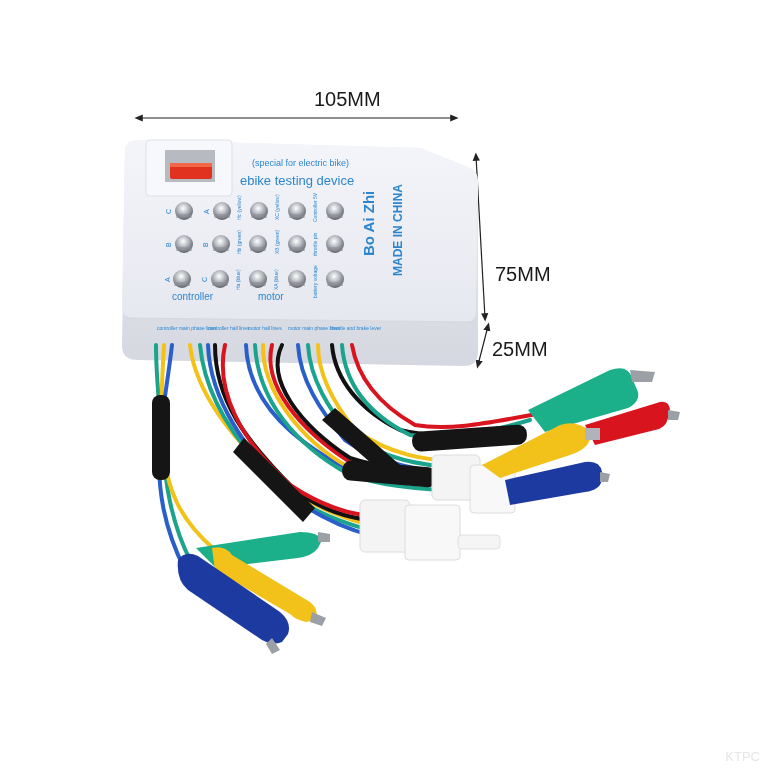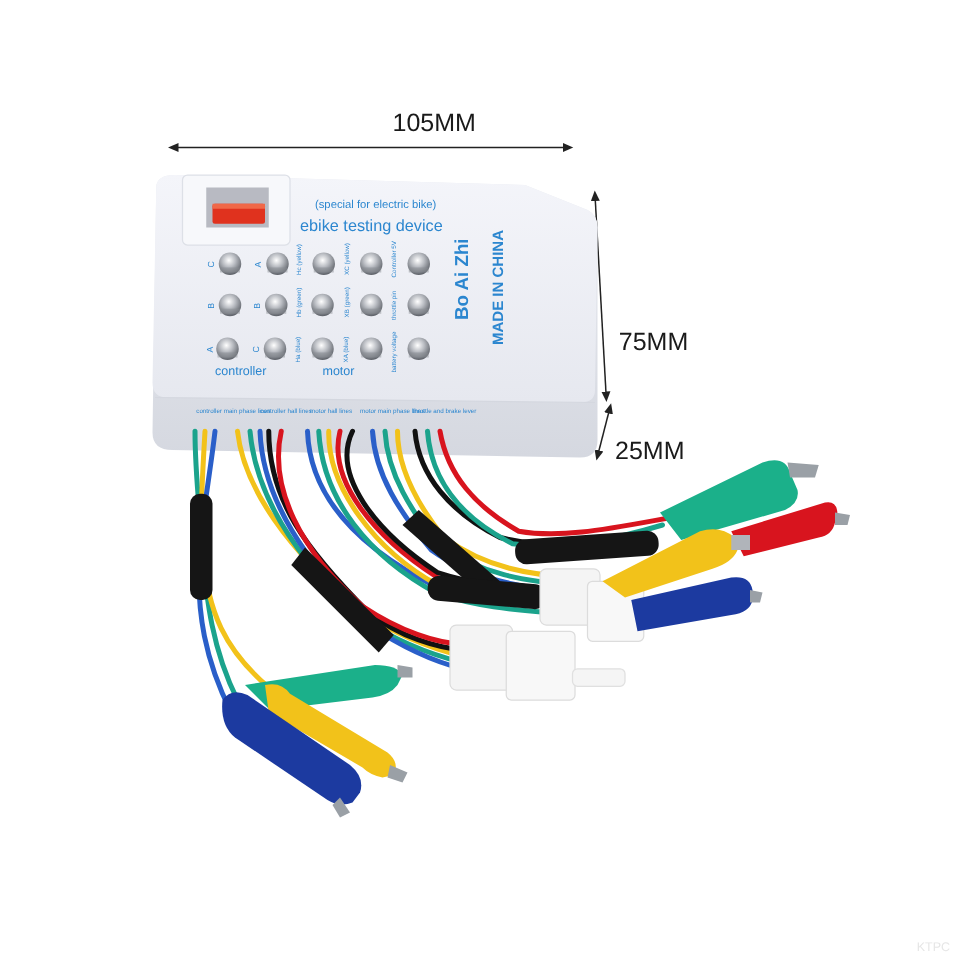--- a/index.html
+++ b/index.html
@@ -1,27 +1,27 @@
 <!DOCTYPE html>
 <html><head>
 <meta charset="utf-8">
 <style>
   html,body{margin:0;padding:0;background:#ffffff;}
   body{width:768px;height:768px;position:relative;overflow:hidden;font-family:"Liberation Sans",sans-serif;}
   .dim{position:absolute;color:#1a1a1a;font-family:"Liberation Sans",sans-serif;font-size:20px;letter-spacing:0px;}
   svg{position:absolute;left:0;top:0;}
   .blue{fill:#2b86cf;font-family:"Liberation Sans",sans-serif;}
-  .watermark{position:absolute;right:8px;bottom:4px;font-size:10px;color:#e6e6e6;text-align:center;}
+  .watermark{position:absolute;right:8px;bottom:4px;font-size:13px;color:#e6e6e6;text-align:center;}
 </style>
 </head>
 <body>
 
 <div class="dim" style="left:266px;top:88px;margin-left:48px;">105MM</div>
 <div class="dim" style="left:495px;top:226px;margin-top:37px;">75MM</div>
-<div class="dim" style="left:492px;top:338px;margin-top:12px;">25MM</div>
+<div class="dim" style="left:492px;top:338px;">25MM</div>
 
 <svg width="768" height="768" viewBox="0 0 768 768">
   <defs>
     <marker id="ah" markerWidth="8" markerHeight="8" refX="4" refY="4" orient="auto-start-reverse">
       <path d="M0,1 L7,4 L0,7 Z" fill="#222"></path>
     </marker>
     <radialGradient id="led" cx="45%" cy="35%" r="65%">
       <stop offset="0%" stop-color="#ffffff"></stop>
       <stop offset="45%" stop-color="#b9bcc2"></stop>
       <stop offset="100%" stop-color="#5d6168"></stop>

